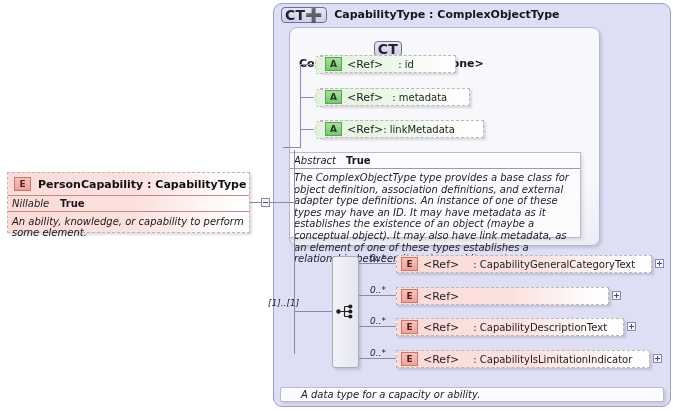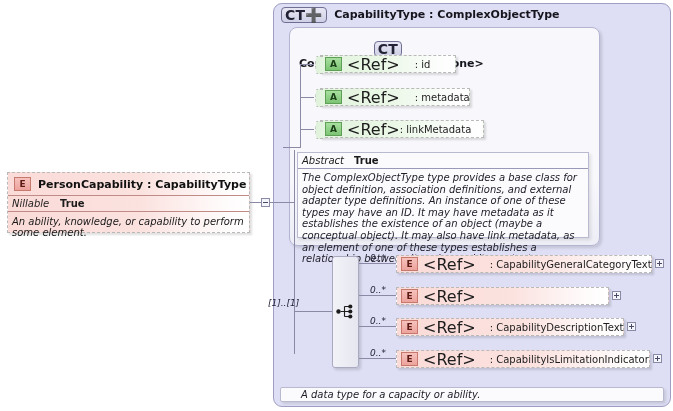--- a/index.html
+++ b/index.html
@@ -18,21 +18,21 @@
     font-size:11px;color:#1c1c1c;
     box-shadow:2px 2px 2px rgba(0,0,0,.13);
     background:#fff;
   }
   .xbox .badge{
     width:17px;height:14px;box-sizing:border-box;
     display:flex;align-items:center;justify-content:center;
     font-size:9px;font-weight:bold;line-height:1;
     margin-left:4px;margin-right:5px;flex:0 0 auto;
   }
-  .xbox .ref{font-size:16px;letter-spacing:0;}
+  .xbox .ref{font-size:11px;letter-spacing:0;}
   .xbox .nm{font-size:10px;white-space:nowrap;}
 
   
   .attrbox{
     background:linear-gradient(to right,#e3f4df 0%,#eaf7e6 45%,#fbfdfb 85%,#ffffff 100%);
   }
   .attrbox .badge{
     background:linear-gradient(to bottom,#a8dfa0,#7cc473);
     border:1px solid #5f9f57;color:#1d401a;
   }
@@ -149,31 +149,31 @@
   <div class="chamfer"></div>
   <span class="badge">A</span>
   <span class="ref">&lt;Ref&gt;</span>
   <span class="nm" style="margin-left:15px;">: id</span>
 </div>
 
 <div class="xbox attrbox" style="left:320px;top:88px;width:150px;height:18px;">
   <div class="chamfer"></div>
   <span class="badge">A</span>
   <span class="ref">&lt;Ref&gt;</span>
-  <span class="nm" style="margin-left:15px;">: metadata</span>
+  <span class="nm" style="margin-left:9px;">: metadata</span>
 </div>
 
 <div class="xbox attrbox" style="left:320px;top:120px;width:164px;height:18px;">
   <div class="chamfer"></div>
   <span class="badge">A</span>
   <span class="ref">&lt;Ref&gt;</span>
   <span class="nm" style="">: linkMetadata</span>
 </div>
 
-<div class="docbox" style="left:297px;top:152px;width:292px;height:86px;">
+<div class="docbox" style="left:289px;top:152px;width:292px;height:86px;">
   <div class="proprow">
     <span class="k">Abstract</span>
     <span class="v">True</span>
   </div>
   <div class="doctext">The ComplexObjectType type provides a base class for object definition, association definitions, and external adapter type definitions. An instance of one of these types may have an ID. It may have metadata as it establishes the existence of an object (maybe a conceptual object). It may also have link metadata, as an element of one of these types establishes a relationship between its value and its context.</div>
 </div>
 
 <div class="xbox elembox" style="left:7px;top:172px;width:243px;height:61px;display:block;padding:0;">
   <div style="display:flex;align-items:center;height:22px;padding-left:3px;">
     <span class="badge" style="margin-left:3px;margin-right:7px;">E</span>

